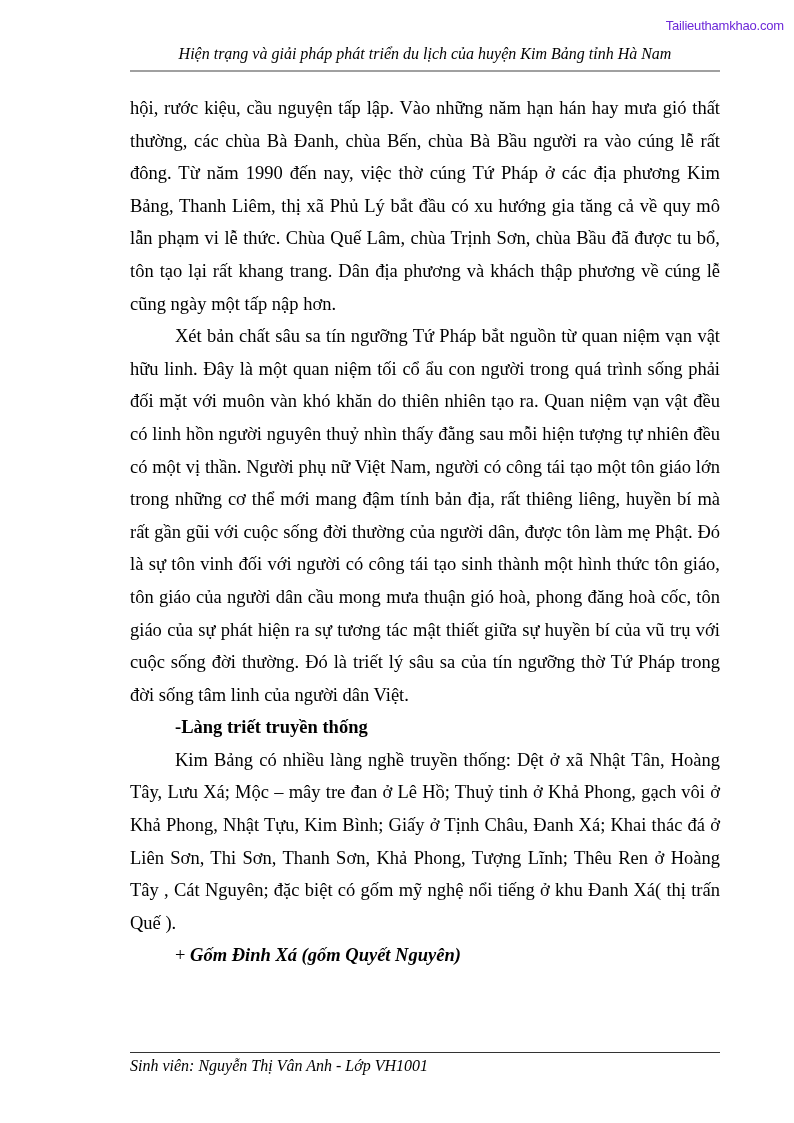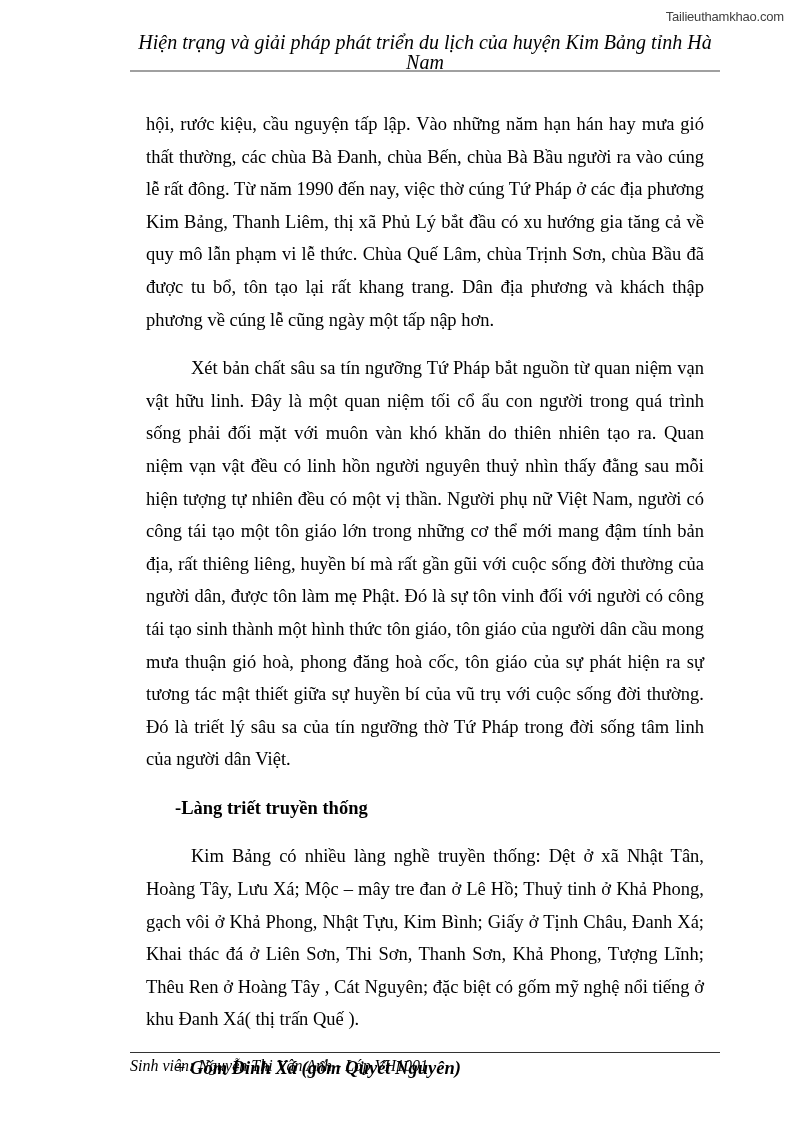--- a/index.html
+++ b/index.html
@@ -1,24 +1,24 @@
 <!DOCTYPE html>
 <html><head>
 <meta charset="utf-8">
 <style>
   html, body { margin: 0; padding: 0; background: #ffffff; }
   body { width: 794px; height: 1123px; position: relative; overflow: hidden;
          font-family: "Liberation Serif", "DejaVu Serif", serif; color: #000; }
-  .watermark { position: absolute; top: 9px; right: 10px; font-family: "Liberation Sans", "DejaVu Sans", sans-serif;
-               font-size: 13px; color: #404040; letter-spacing: -0.2px; }
-  .header { position: absolute; left: 130px; width: 590px; top: 32px; text-align: center;
-            font-style: italic; font-size: 20px; line-height: 20px; }
+  .watermark { position: absolute; top: 18px; right: 10px; font-family: "Liberation Sans", "DejaVu Sans", sans-serif;
+               font-size: 13px; color: #6d28d9; letter-spacing: -0.2px; }
+  .header { position: absolute; left: 130px; width: 590px; top: 44px; text-align: center;
+            font-style: italic; font-size: 16px; line-height: 20px; }
   .header-rule { position: absolute; left: 130px; width: 590px; top: 70px; height: 2px; background: #a0a0a0; }
   .body { position: absolute; left: 130px; width: 590px; top: 92px; font-size: 18.5px; line-height: 32.6px; }
-  .p { margin: 16px; text-align: justify; text-align-last: left; }
+  .p { margin: 0; text-align: justify; text-align-last: left; }
   .p.indent { text-indent: 45px; }
   .heading { margin: 0; padding-left: 45px; font-weight: bold; }
   .subheading { margin: 0; padding-left: 45px; }
   .subheading .it { font-weight: bold; font-style: italic; }
   .footer-rule { position: absolute; left: 130px; width: 590px; top: 1052px; height: 1px; background: #333; }
   .footer { position: absolute; left: 130px; top: 1056px; font-style: italic; font-size: 16px; line-height: 20px; }
 </style>
 </head>
 <body>
 

